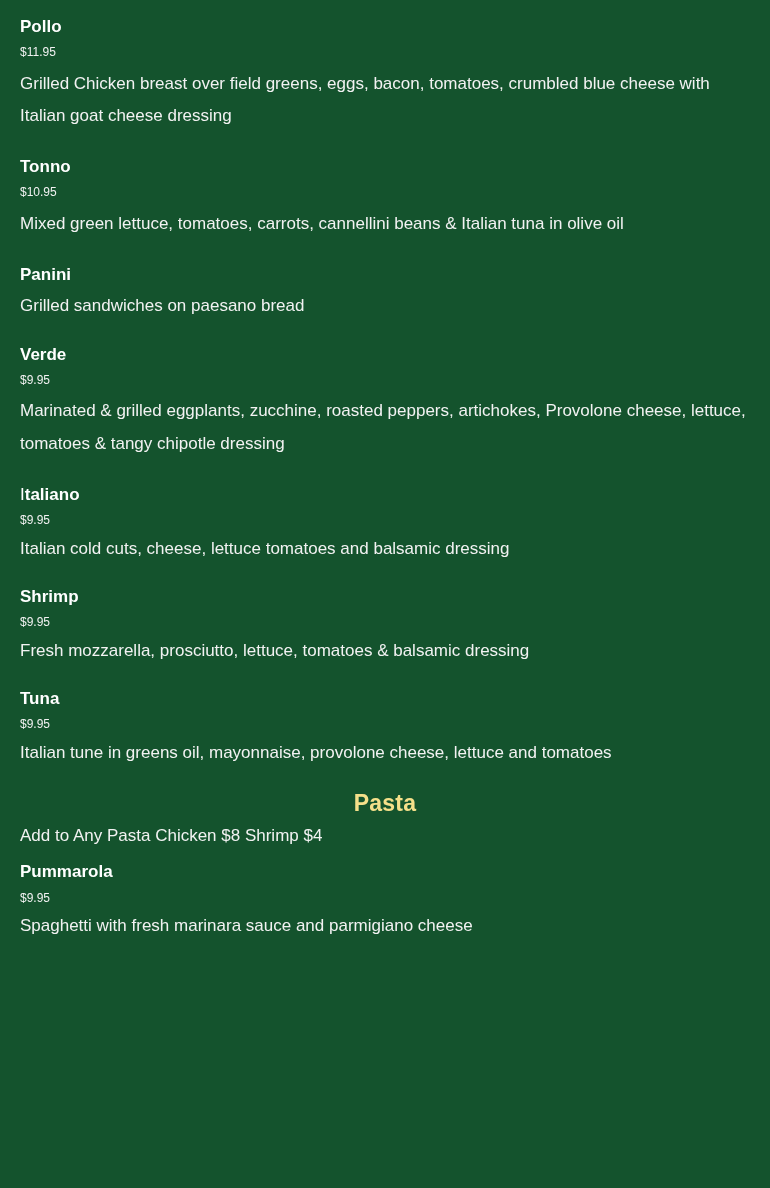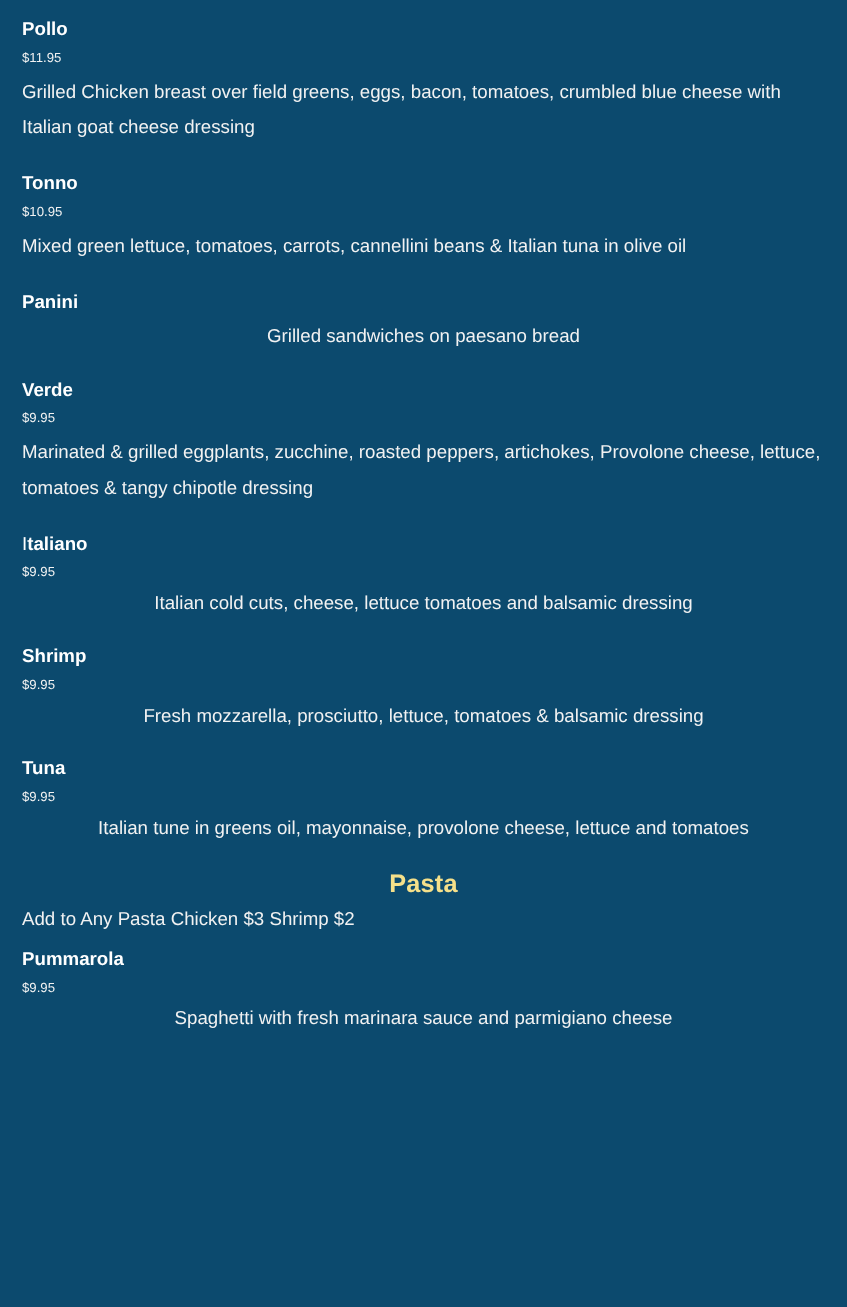--- a/index.html
+++ b/index.html
@@ -11,21 +11,21 @@
   body {
     font-family: "Liberation Sans", sans-serif;
     color: #f2f2f2;
     -webkit-font-smoothing: antialiased;
   }
   .menu {
     width: 770px;
     min-height: 1188px;
     box-sizing: border-box;
     padding: 16px 20px 0 20px;
-    background: #0c4a6e;
+    background: #14532d;
   }
   .section-heading {
     font-size: 23px;
     font-weight: 700;
     color: #f5e08a;
     margin: 18px 0 6px 0;
     letter-spacing: 0.2px;
     text-align: center;
   }
   .section-note {
@@ -52,21 +52,20 @@
   }
   .item-desc {
     font-size: 17px;
     color: #f2f2f2;
     margin: 0;
     line-height: 1.9;
     max-width: 730px;
   }
   .item.tight .item-desc {
     line-height: 1.55;
-    text-align: center;
   }
   .item-name.thin-first::first-letter {
     font-weight: 400;
   }
   .spacer-sm { height: 6px; }
 </style>
 </head>
 <body>
 
 <div class="menu">
@@ -106,21 +105,21 @@
     <div class="item-desc">Fresh mozzarella, prosciutto, lettuce, tomatoes &amp; balsamic dressing</div>
   </div>
 
   <div class="item tight">
     <div class="item-name">Tuna</div>
     <div class="item-price">$9.95</div>
     <div class="item-desc">Italian tune in greens oil, mayonnaise, provolone cheese, lettuce and tomatoes</div>
   </div>
 
   <div class="section-heading">Pasta</div>
-  <div class="section-note">Add to Any Pasta Chicken $3 Shrimp $2</div>
+  <div class="section-note">Add to Any Pasta Chicken $8 Shrimp $4</div>
   <div class="spacer-sm"></div>
 
   <div class="item tight">
     <div class="item-name">Pummarola</div>
     <div class="item-price">$9.95</div>
     <div class="item-desc">Spaghetti with fresh marinara sauce and parmigiano cheese</div>
   </div>
 
 </div>
 

